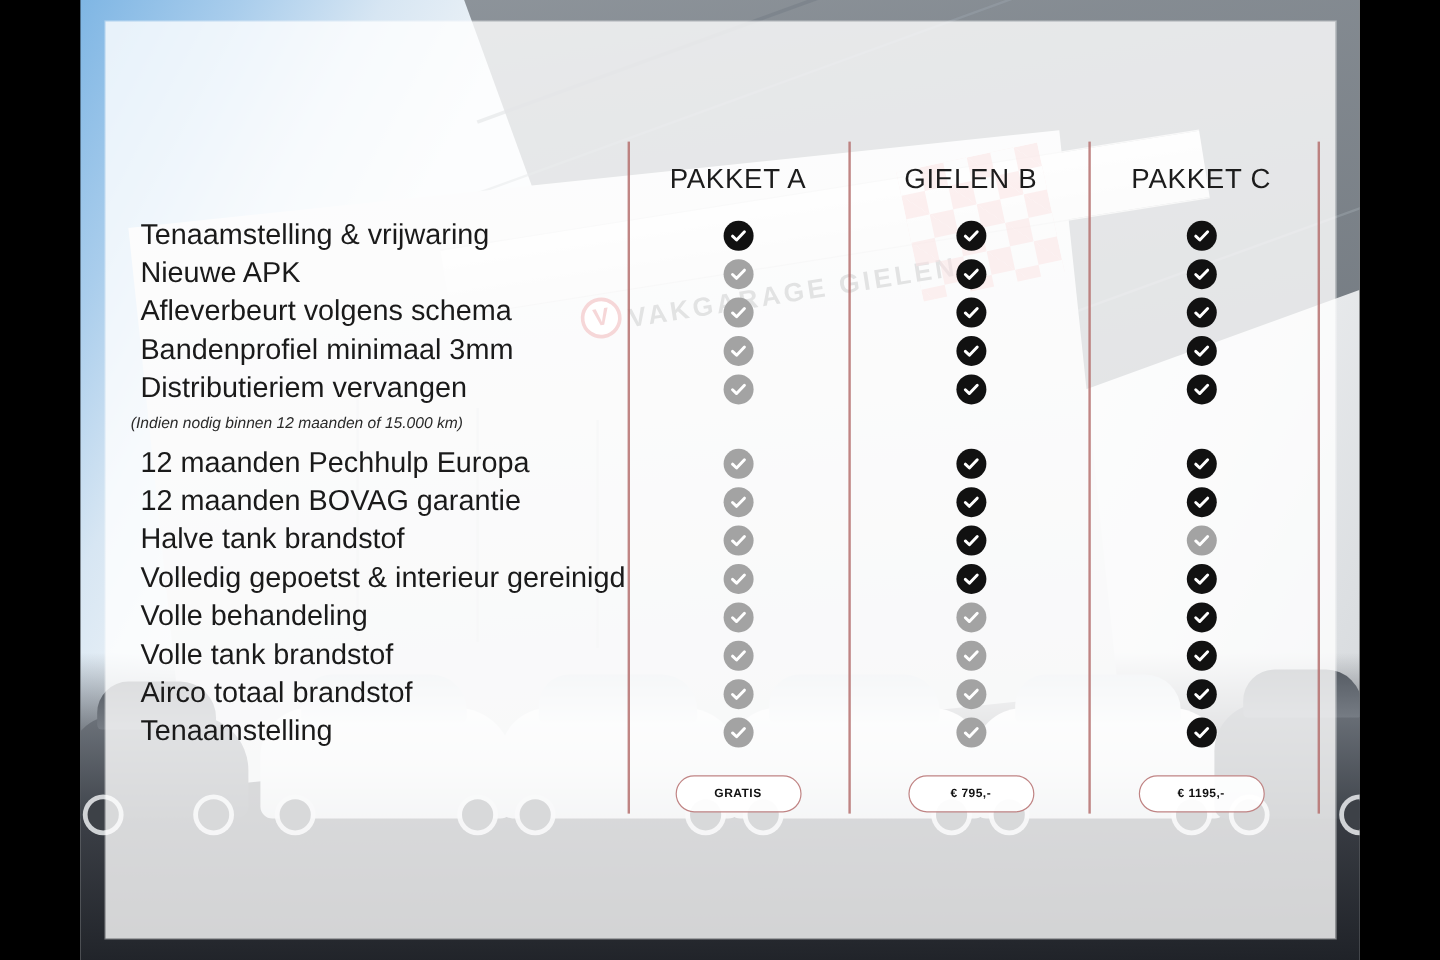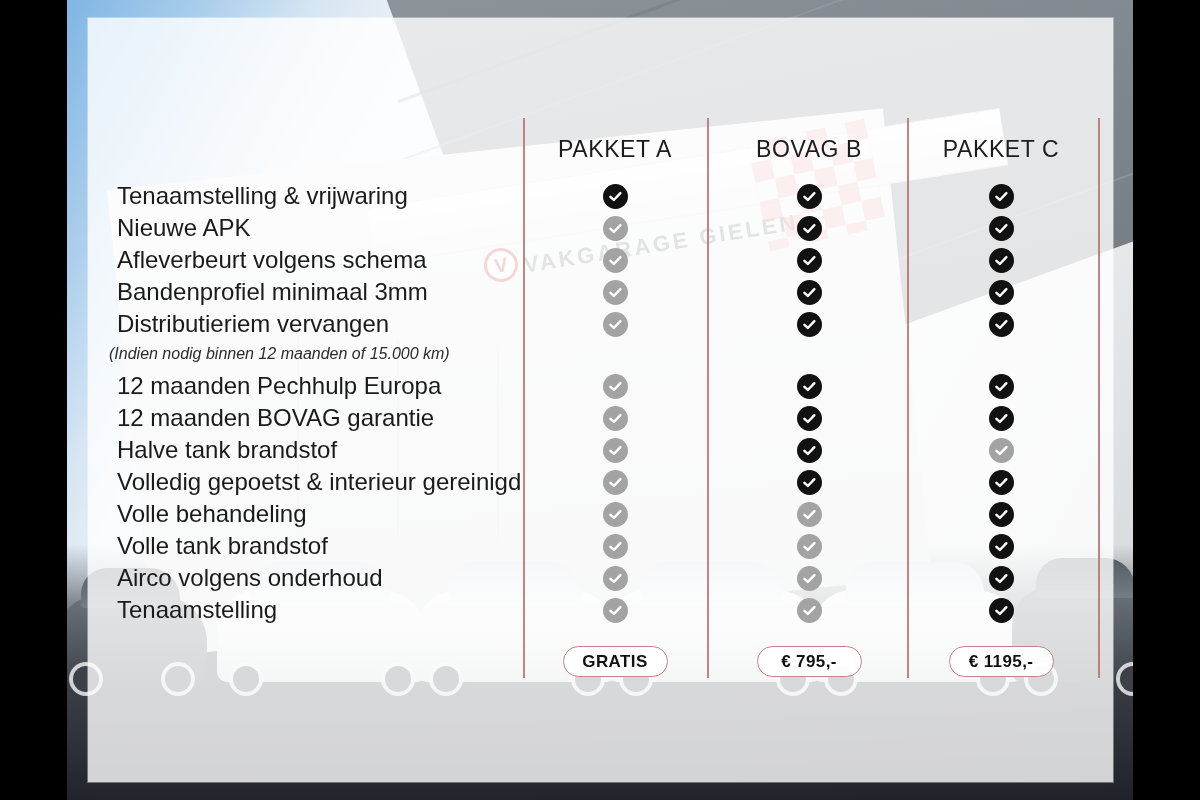--- a/index.html
+++ b/index.html
@@ -117,37 +117,37 @@
     text-align:center; white-space:nowrap;
   }
 
   .feature {
     position:absolute; left:29px;
     font-size:24px; color:#1a1a1a; white-space:nowrap;
     line-height:22px;
   }
   .feature-note {
     position:absolute; left:21px;
-    font-size:16px; font-style:italic; color:#2a2a2a; white-space:nowrap;
+    font-size:13px; font-style:italic; color:#2a2a2a; white-space:nowrap;
   }
 
   .mark {
     position:absolute; width:25px; height:25px; border-radius:50%;
     display:flex; align-items:center; justify-content:center;
   }
   .mark.on  { background:#111111; }
   .mark.off { background:#a3a3a3; }
   .mark svg { display:block; }
 
   .price {
     position:absolute; height:31px;
     border:1.4px solid #c08484; border-radius:17px;
     background:rgba(255,255,255,.92);
     display:flex; align-items:center; justify-content:center;
-    font-size:17px; font-weight:700; color:#111; letter-spacing:.4px;
+    font-size:10px; font-weight:700; color:#111; letter-spacing:.4px;
     white-space:nowrap;
   }
 </style>
 </head>
 <body>
 
 <div id="stage">
 
   <div class="photo">
     <div class="roof"></div>
@@ -195,21 +195,21 @@
   </div>
 
   <div class="panel">
     <div class="table" id="table">
 
     <div class="divider" style="left: 435px;"></div>
         <div class="divider" style="left: 619px;"></div>
         <div class="divider" style="left: 819px;"></div>
         <div class="divider" style="left: 1010px;"></div>
         <div class="col-head" style="left: 417px; width: 220px;">PAKKET A</div>
-        <div class="col-head" style="left: 611px; width: 220px;">BOVAG B</div>
+        <div class="col-head" style="left: 611px; width: 220px;">GIELEN B</div>
         <div class="col-head" style="left: 803px; width: 220px;">PAKKET C</div>
         <div class="feature" style="top: 167px;">Tenaamstelling &amp; vrijwaring</div>
         <div class="mark on" style="left: 514.5px; top: 165.5px;">
           <svg width="15" height="15" viewBox="0 0 16 16" aria-hidden="true">
             <path d="M2.6 8.3 L6.2 11.7 L13.2 4.4" fill="none" stroke="#ffffff" stroke-width="2.6" stroke-linecap="round" stroke-linejoin="round"></path>
           </svg>
         </div>
         <div class="mark on" style="left: 708.5px; top: 165.5px;">
           <svg width="15" height="15" viewBox="0 0 16 16" aria-hidden="true">
             <path d="M2.6 8.3 L6.2 11.7 L13.2 4.4" fill="none" stroke="#ffffff" stroke-width="2.6" stroke-linecap="round" stroke-linejoin="round"></path>
@@ -374,21 +374,21 @@
         <div class="mark off" style="left: 708.5px; top: 515.5px;">
           <svg width="15" height="15" viewBox="0 0 16 16" aria-hidden="true">
             <path d="M2.6 8.3 L6.2 11.7 L13.2 4.4" fill="none" stroke="#ffffff" stroke-width="2.6" stroke-linecap="round" stroke-linejoin="round"></path>
           </svg>
         </div>
         <div class="mark on" style="left: 900.5px; top: 515.5px;">
           <svg width="15" height="15" viewBox="0 0 16 16" aria-hidden="true">
             <path d="M2.6 8.3 L6.2 11.7 L13.2 4.4" fill="none" stroke="#ffffff" stroke-width="2.6" stroke-linecap="round" stroke-linejoin="round"></path>
           </svg>
         </div>
-        <div class="feature" style="top: 549px;">Airco volgens onderhoud</div>
+        <div class="feature" style="top: 549px;">Airco totaal brandstof</div>
         <div class="mark off" style="left: 514.5px; top: 547.5px;">
           <svg width="15" height="15" viewBox="0 0 16 16" aria-hidden="true">
             <path d="M2.6 8.3 L6.2 11.7 L13.2 4.4" fill="none" stroke="#ffffff" stroke-width="2.6" stroke-linecap="round" stroke-linejoin="round"></path>
           </svg>
         </div>
         <div class="mark off" style="left: 708.5px; top: 547.5px;">
           <svg width="15" height="15" viewBox="0 0 16 16" aria-hidden="true">
             <path d="M2.6 8.3 L6.2 11.7 L13.2 4.4" fill="none" stroke="#ffffff" stroke-width="2.6" stroke-linecap="round" stroke-linejoin="round"></path>
           </svg>
         </div>

